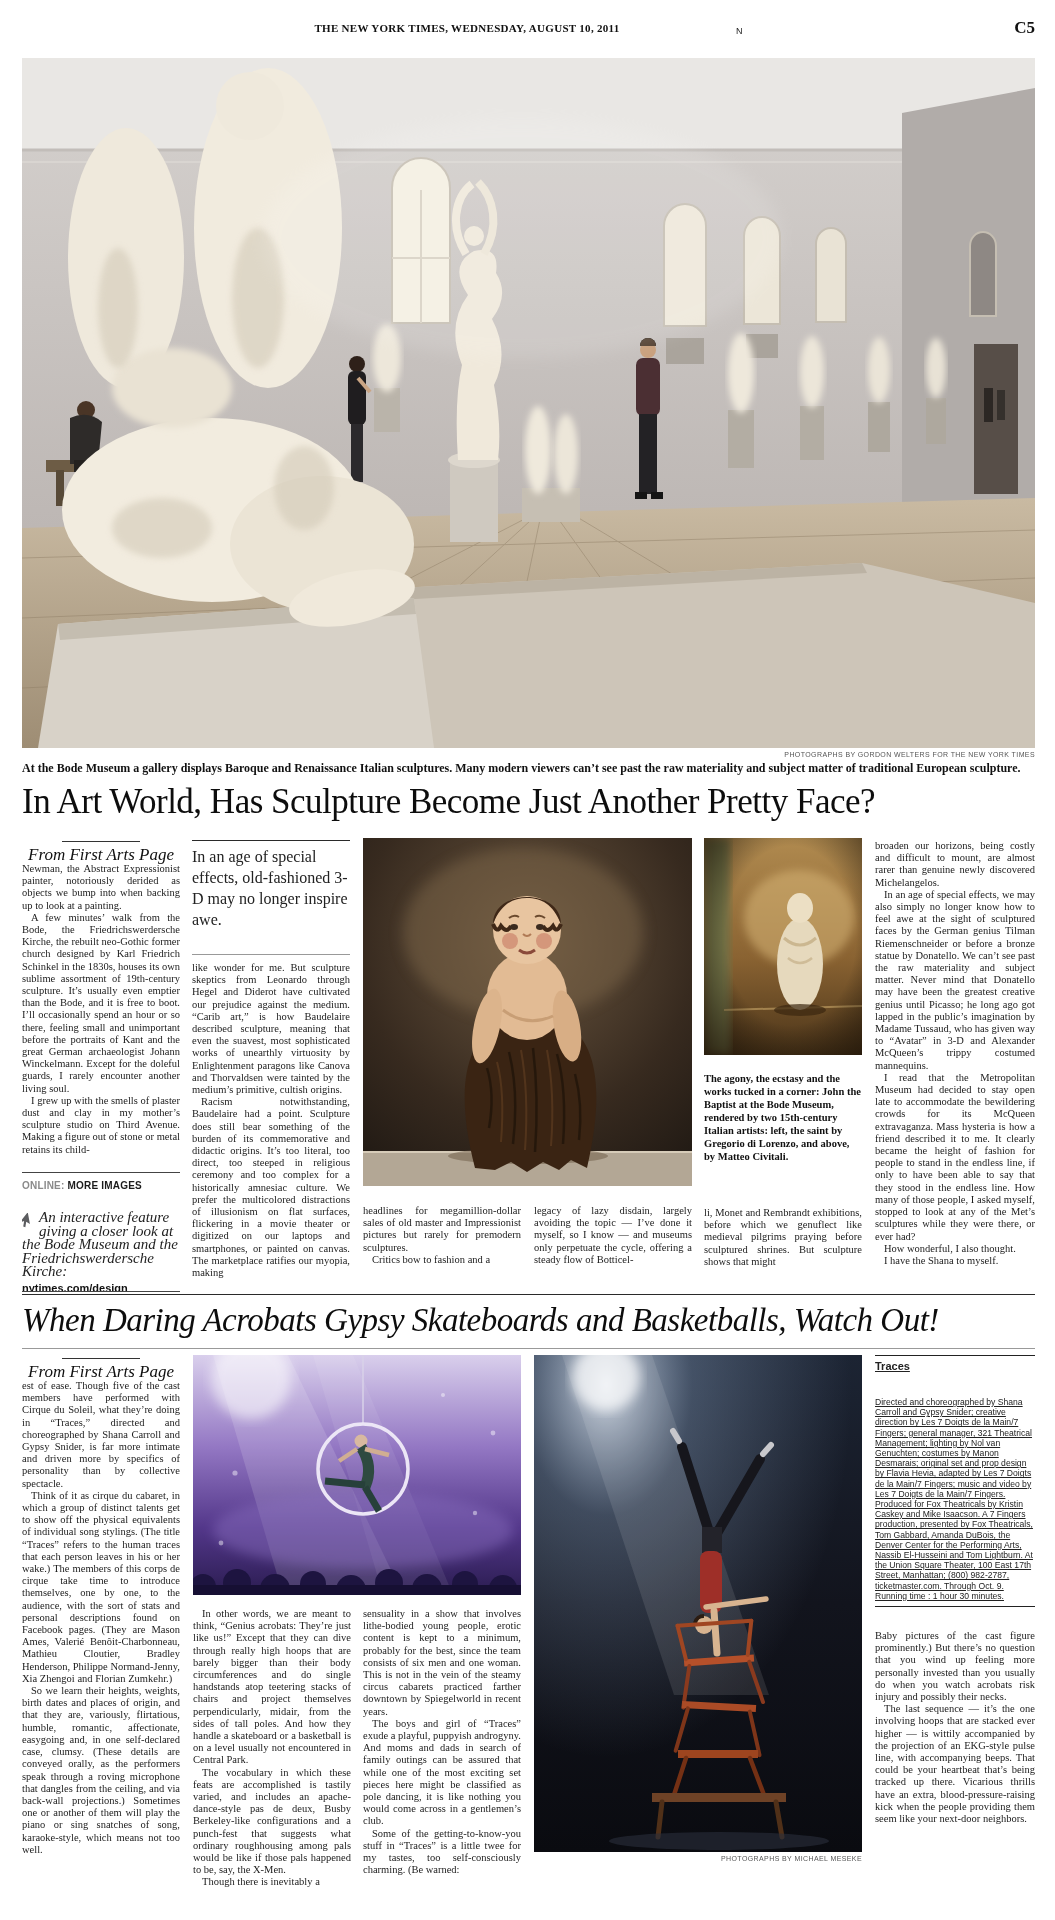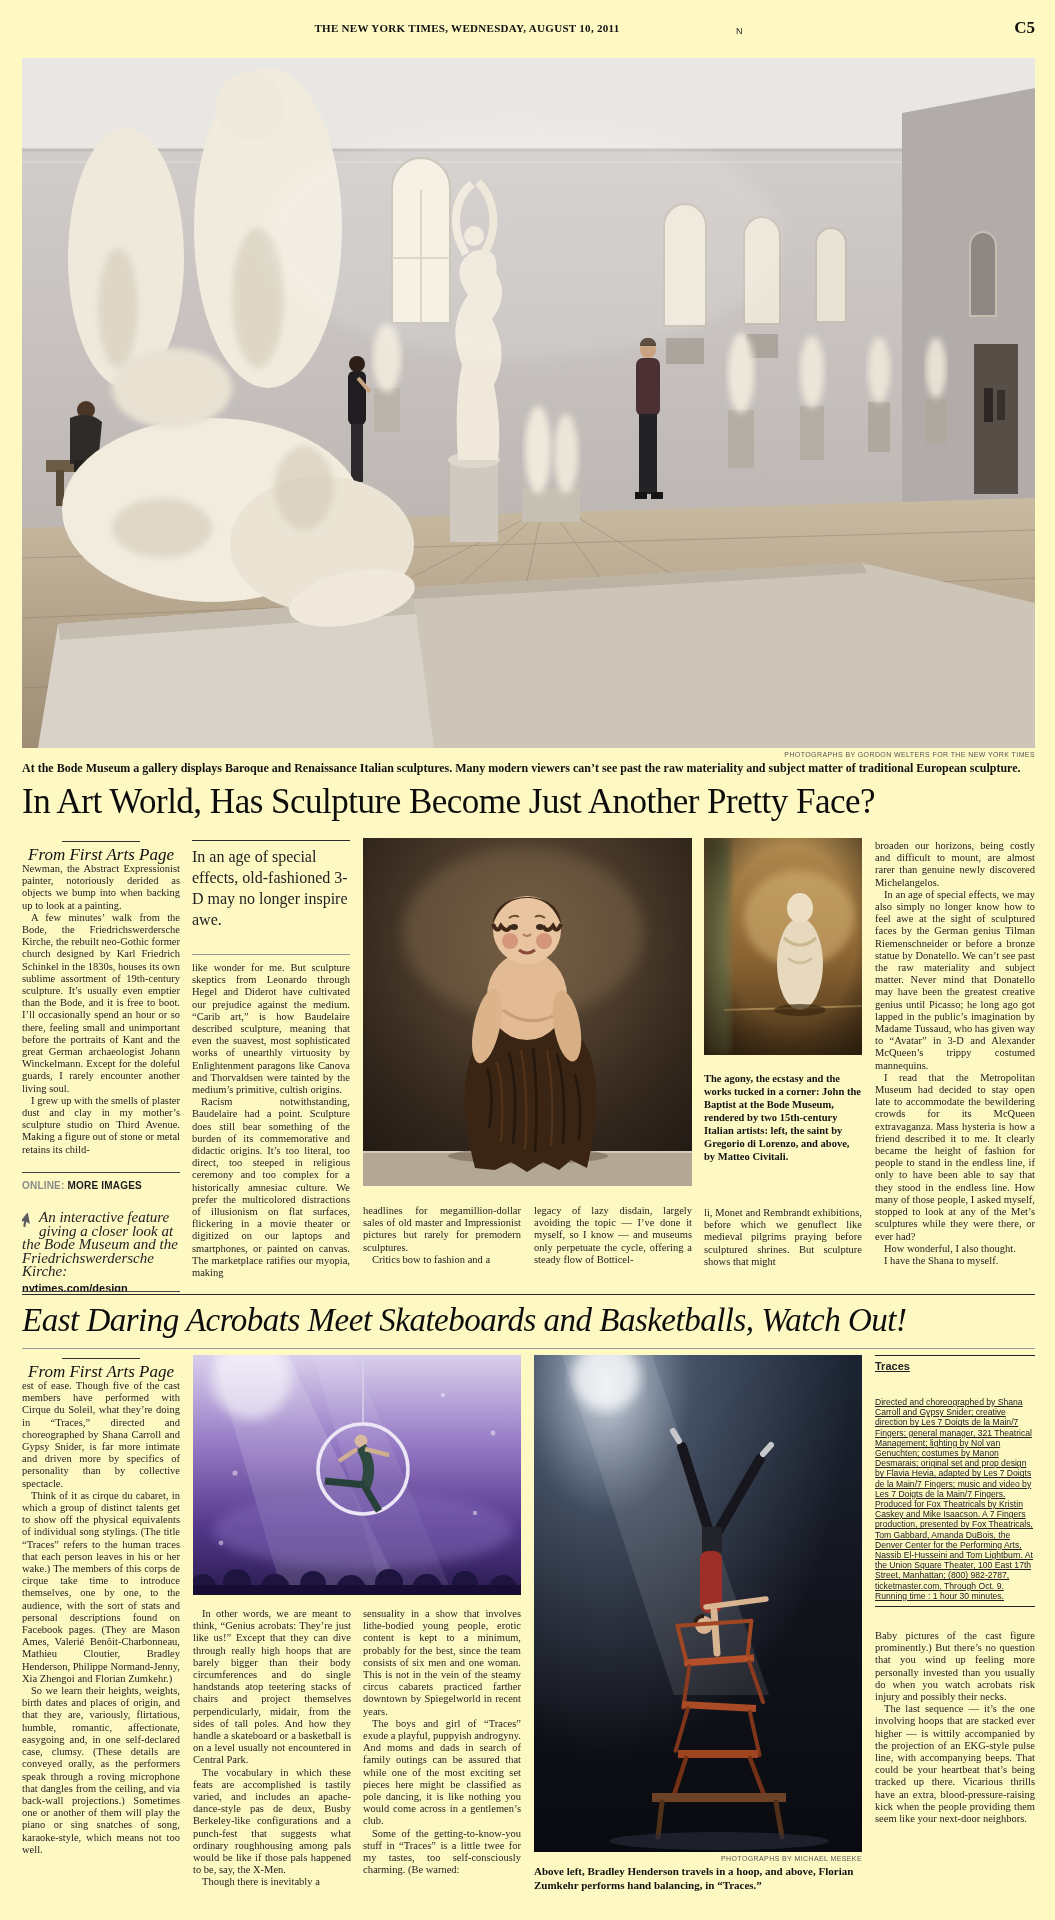--- a/index.html
+++ b/index.html
@@ -1,16 +1,16 @@
 <!DOCTYPE html>
 <html><head>
 <meta charset="utf-8">
 <style>
   html,body{margin:0;padding:0;background:#e8e6e2;}
-  #page{position:relative;width:1055px;height:1920px;background:#fef9c3;margin:0 auto;
+  #page{position:relative;width:1055px;height:1920px;background:#ffffff;margin:0 auto;
         font-family:"Liberation Serif","DejaVu Serif",serif;color:#1b1b1b;overflow:hidden;}
   .abs{position:absolute;}
   
   .masthead{top:22px;left:22px;width:890px;text-align:center;font-size:11px;font-weight:bold;
             letter-spacing:.3px;color:#111;}
   .edition{top:26px;left:736px;font-size:9px;color:#222;font-family:"Liberation Sans",sans-serif;}
   .folio{top:18px;right:20px;font-size:17px;font-weight:bold;color:#111;}
   
   .photo{display:block;}
   .credit{font-family:"Liberation Sans","DejaVu Sans",sans-serif;font-size:7px;letter-spacing:.4px;
@@ -311,21 +311,21 @@
 
   <div class="abs col body" style="top:840px;left:875px;width:160px;height:452px;">
       <p class="para">broaden our horizons, being costly and difficult to mount, are almost rarer than genuine newly discovered Michelangelos.</p>
       <p class="para ind">In an age of special effects, we may also simply no longer know how to feel awe at the sight of sculptured faces by the German genius Tilman Riemenschneider or before a bronze statue by Donatello. We can’t see past the raw materiality and subject matter. Never mind that Donatello may have been the greatest creative genius until Picasso; he long ago got lapped in the public’s imagination by Madame Tussaud, who has given way to “Avatar” in 3-D and Alexander McQueen’s trippy costumed mannequins.</p>
       <p class="para ind">I read that the Metropolitan Museum had decided to stay open late to accommodate the bewildering crowds for its McQueen extravaganza. Mass hysteria is how a friend described it to me. It clearly became the height of fashion for people to stand in the endless line, if only to have been able to say that they stood in the endless line. How many of those people, I asked myself, stopped to look at any of the Met’s sculptures while they were there, or ever had?</p>
       <p class="para ind">How wonderful, I also thought.</p>
       <p class="para ind">I have the Shana to myself.</p>
     </div>
 
   <div class="abs rule" style="top:1294px;left:22px;width:1013px;"></div>
-  <div class="abs h2" style="top:1300px;left:22px;width:1013px;">East Daring Acrobats Meet Skateboards and Basketballs, Watch Out!</div>
+  <div class="abs h2" style="top:1300px;left:22px;width:1013px;">When Daring Acrobats Gypsy Skateboards and Basketballs, Watch Out!</div>
   <div class="abs lrule" style="top:1348px;left:22px;width:1013px;"></div>
 
   <div class="abs krule" style="top:1358px;left:62px;"></div>
   <div class="abs kicker" style="top:1362px;left:22px;width:158px;">From First Arts Page</div>
   <div class="abs col body" style="top:1380px;left:22px;height:526px;">
       <p class="para">est of ease. Though five of the cast members have performed with Cirque du Soleil, what they’re doing in “Traces,” directed and choreographed by Shana Carroll and Gypsy Snider, is far more intimate and driven more by specifics of personality than by collective spectacle.</p>
       <p class="para ind">Think of it as cirque du cabaret, in which a group of distinct talents get to show off the physical equivalents of individual song stylings. (The title “Traces” refers to the human traces that each person leaves in his or her wake.) The members of this corps de cirque take time to introduce themselves, one by one, to the audience, with the sort of stats and personal descriptions found on Facebook pages. (They are Mason Ames, Valerié Benôit-Charbonneau, Mathieu Cloutier, Bradley Henderson, Philippe Normand-Jenny, Xia Zhengoi and Florian Zumkehr.)</p>
       <p class="para ind">So we learn their heights, weights, birth dates and places of origin, and that they are, variously, flirtatious, humble, romantic, affectionate, easygoing and, in one self-declared case, clumsy. (These details are conveyed orally, as the performers speak through a roving microphone that dangles from the ceiling, and via back-wall projections.) Sometimes one or another of them will play the piano or sing snatches of song, karaoke-style, which means not too well.</p>
     </div>
 
@@ -440,21 +440,20 @@
         <line x1="216" y1="403" x2="230" y2="440" stroke="#743014" stroke-width="4.5"></line>
       </g>
       <rect x="118" y="438" width="134" height="9" fill="#6e4226"></rect>
       <line x1="128" y1="447" x2="124" y2="482" stroke="#503018" stroke-width="5"></line>
       <line x1="242" y1="447" x2="248" y2="482" stroke="#503018" stroke-width="5"></line>
     </g>
     <ellipse cx="185" cy="486" rx="110" ry="9" fill="#2a2f3c" opacity="0.6"></ellipse>
   </svg>
 
   <div class="abs credit" style="top:1855px;left:534px;width:328px;">PHOTOGRAPHS BY MICHAEL MESEKE</div>
-  <div class="abs caption" style="top:1865px;left:534px;width:328px;font-size:11px;line-height:13.5px;">Above left, Bradley Henderson travels in a hoop, and above, Florian Zumkehr performs hand balancing, in “Traces.”</div>
 
   <div class="abs cbox" style="top:1355px;left:875px;width:160px;height:250px;border-top:1px solid #222;border-bottom:1px solid #222;overflow:hidden;">
     <div class="t">Traces</div>
     <div class="b">Directed and choreographed by Shana Carroll and Gypsy Snider; creative direction by Les 7 Doigts de la Main/7 Fingers; general manager, 321 Theatrical Management; lighting by Nol van Genuchten; costumes by Manon Desmarais; original set and prop design by Flavia Hevia, adapted by Les 7 Doigts de la Main/7 Fingers; music and video by Les 7 Doigts de la Main/7 Fingers. Produced for Fox Theatricals by Kristin Caskey and Mike Isaacson. A 7 Fingers production, presented by Fox Theatricals, Tom Gabbard, Amanda DuBois, the Denver Center for the Performing Arts, Nassib El-Husseini and Tom Lightburn. At the Union Square Theater, 100 East 17th Street, Manhattan; (800) 982-2787, ticketmaster.com. Through Oct. 9. Running time : 1 hour 30 minutes.</div>
     <div class="w">WITH: Mason Ames, Valerié Benôit-Charbonneau, Mathieu Cloutier, Bradley Henderson, Philippe Normand-Jenny, Xiz Zhengqi and Florian Zumkehr.</div>
   </div>
 
   <div class="abs col body" style="top:1630px;left:875px;width:160px;height:282px;">
       <p class="para">Baby pictures of the cast figure prominently.) But there’s no question that you wind up feeling more personally invested than you usually do when you watch acrobats risk injury and possibly their necks.</p>
       <p class="para ind">The last sequence — it’s the one involving hoops that are stacked ever higher — is wittily accompanied by the projection of an EKG-style pulse line, with accompanying beeps. That could be your heartbeat that’s being tracked up there. Vicarious thrills have an extra, blood-pressure-raising kick when the people providing them seem like your next-door neighbors.</p>

